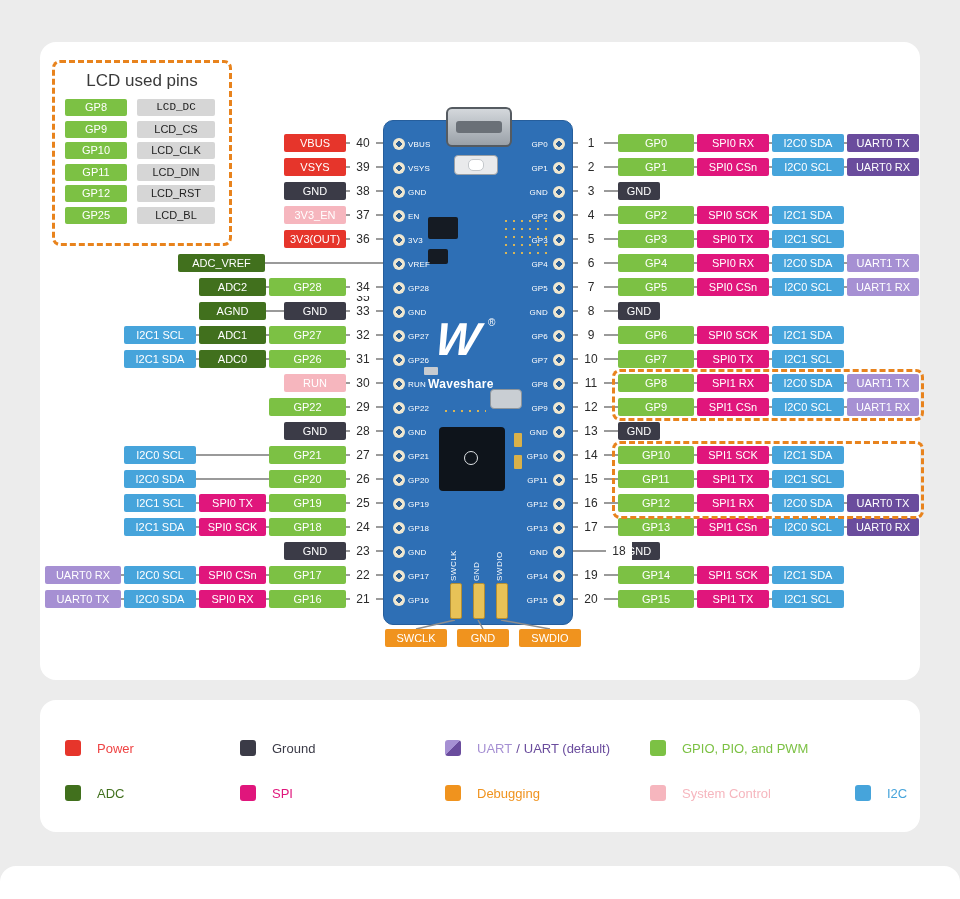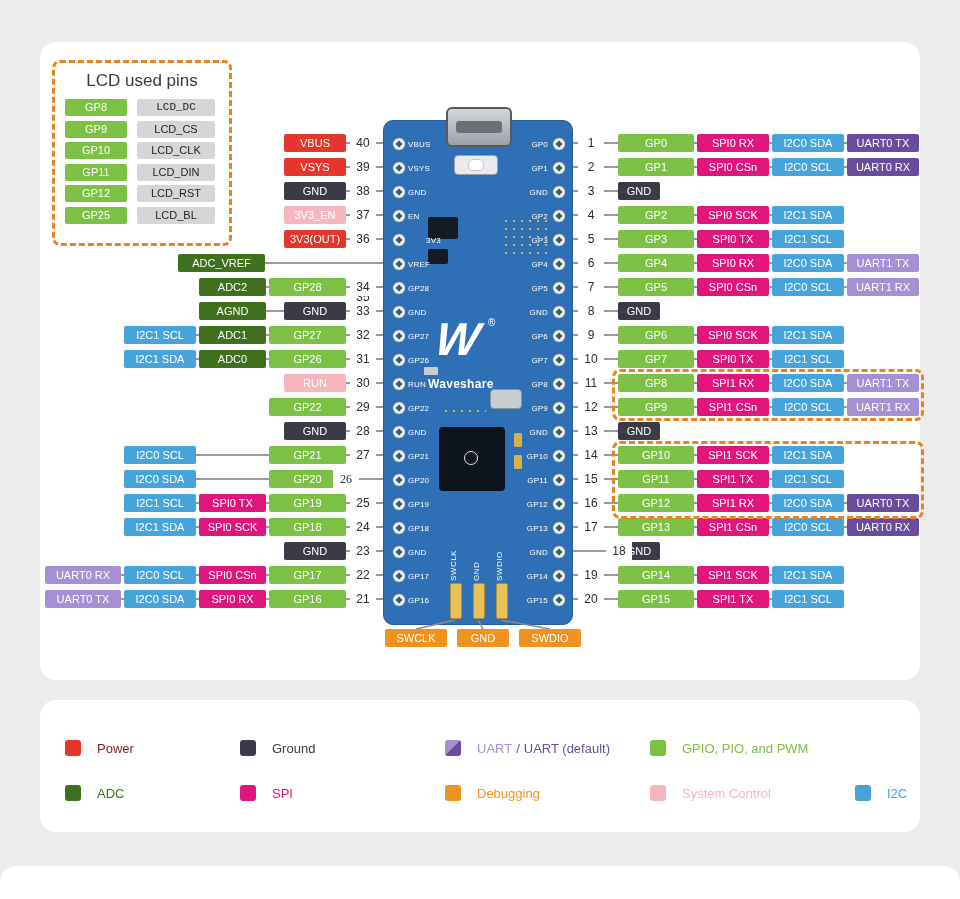--- a/index.html
+++ b/index.html
@@ -189,21 +189,21 @@
       <div class="pin-row" style="left: 5px; width: 338px; top: 404px;">
         <div class="badge abs" style="left: 79px; width: 72px; background: rgb(70, 164, 219);">I2C0 SCL</div>
         <div class="badge abs" style="left: 224px; width: 77px; background: rgb(124, 193, 68);">GP21</div>
         <div class="leader" style="left: 82px; width: 256px;"></div>
         <div class="pin-num" style="left: 305px;">27</div>
       </div>
       <div class="pin-row" style="left: 5px; width: 338px; top: 428px;">
         <div class="badge abs" style="left: 79px; width: 72px; background: rgb(70, 164, 219);">I2C0 SDA</div>
         <div class="badge abs" style="left: 224px; width: 77px; background: rgb(124, 193, 68);">GP20</div>
         <div class="leader" style="left: 82px; width: 256px;"></div>
-        <div class="pin-num" style="left: 288px; font-family: Liberation Serif, serif;">26</div>
+        <div class="pin-num" style="left: 305px;">26</div>
       </div>
       <div class="pin-row" style="left: 5px; width: 338px; top: 452px;">
         <div class="badge abs" style="left: 79px; width: 72px; background: rgb(70, 164, 219);">I2C1 SCL</div>
         <div class="badge abs" style="left: 154px; width: 67px; background: rgb(224, 22, 124);">SPI0 TX</div>
         <div class="badge abs" style="left: 224px; width: 77px; background: rgb(124, 193, 68);">GP19</div>
         <div class="leader" style="left: 82px; width: 256px;"></div>
         <div class="pin-num" style="left: 305px;">25</div>
       </div>
       <div class="pin-row" style="left: 5px; width: 338px; top: 476px;">
         <div class="badge abs" style="left: 79px; width: 72px; background: rgb(70, 164, 219);">I2C1 SDA</div>
@@ -405,21 +405,21 @@
       <div class="hole" style="left: 9px; top: 65px;"></div>
       <div class="hole" style="left: 169px; top: 65px;"></div>
       <div class="blabel" style="left: 24px; top: 67px;">GND</div>
       <div class="blabel r" style="right: 24px; top: 67px;">GND</div>
       <div class="hole" style="left: 9px; top: 89px;"></div>
       <div class="hole" style="left: 169px; top: 89px;"></div>
       <div class="blabel" style="left: 24px; top: 91px;">EN</div>
       <div class="blabel r" style="right: 24px; top: 91px;">GP2</div>
       <div class="hole" style="left: 9px; top: 113px;"></div>
       <div class="hole" style="left: 169px; top: 113px;"></div>
-      <div class="blabel" style="left: 42px; top: 115px;">3V3</div>
+      <div class="blabel" style="left: 24px; top: 115px;">3V3</div>
       <div class="blabel r" style="right: 24px; top: 115px;">GP3</div>
       <div class="hole" style="left: 9px; top: 137px;"></div>
       <div class="hole" style="left: 169px; top: 137px;"></div>
       <div class="blabel" style="left: 24px; top: 139px;">VREF</div>
       <div class="blabel r" style="right: 24px; top: 139px;">GP4</div>
       <div class="hole" style="left: 9px; top: 161px;"></div>
       <div class="hole" style="left: 169px; top: 161px;"></div>
       <div class="blabel" style="left: 24px; top: 163px;">GP28</div>
       <div class="blabel r" style="right: 24px; top: 163px;">GP5</div>
       <div class="hole" style="left: 9px; top: 185px;"></div>
@@ -494,21 +494,21 @@
     </div>
 
   <div class="hl-box" id="hl-a" style="border-color: rgb(232, 131, 29);"></div>
   <div class="hl-box" id="hl-b" style="border-color: rgb(232, 131, 29);"></div>
 </div>
 
 <div class="card" id="legend-card">
   <div id="legend-rows">
       <div class="lg-item" style="left: 25px; top: 39px;">
         <div class="lg-swatch" style="background: rgb(230, 53, 43);"></div>
-        <div class="lg-label" style="color: #7f1d1d;">Power</div>
+        <div class="lg-label" style="color: #ef4444;">Power</div>
       </div>
       <div class="lg-item" style="left: 200px; top: 39px;">
         <div class="lg-swatch" style="background: rgb(59, 59, 71);"></div>
         <div class="lg-label" style="color: rgb(59, 59, 71);">Ground</div>
       </div>
       <div class="lg-item" style="left: 405px; top: 39px;">
         <div class="lg-swatch" style="background: linear-gradient(135deg, rgb(166, 144, 211) 0px, rgb(166, 144, 211) 50%, rgb(106, 76, 157) 50%, rgb(106, 76, 157) 100%);"></div>
         <div class="lg-label"><div class="seg" style="color: rgb(166, 144, 211);">UART</div><div class="seg lg-sep" style="color: rgb(106, 76, 157);">/</div><div class="seg" style="color: rgb(106, 76, 157);">UART (default)</div></div>
       </div>
       <div class="lg-item" style="left: 610px; top: 39px;">

